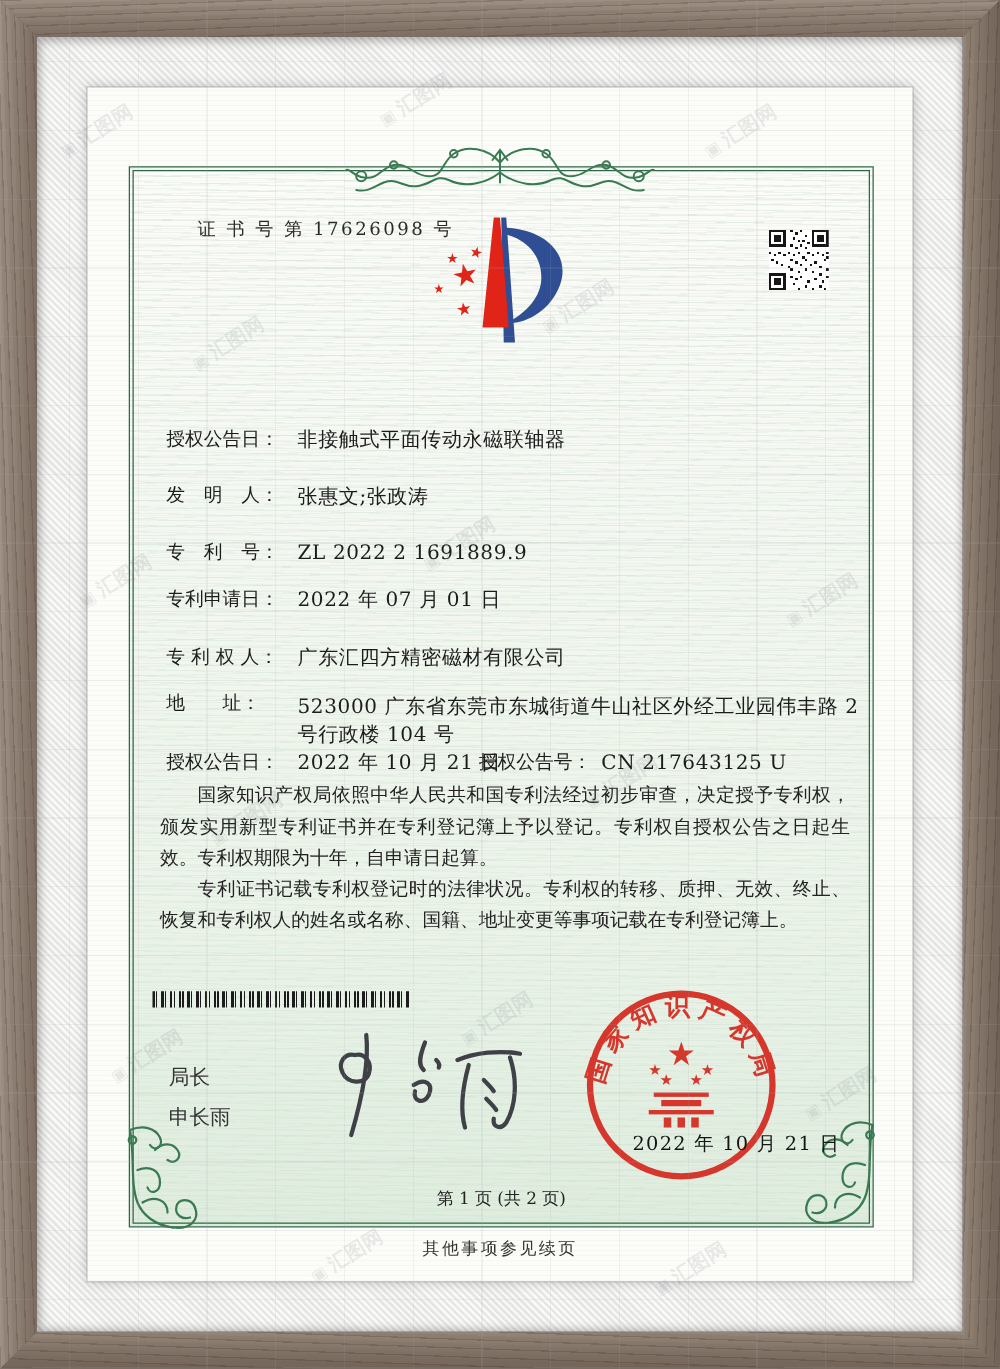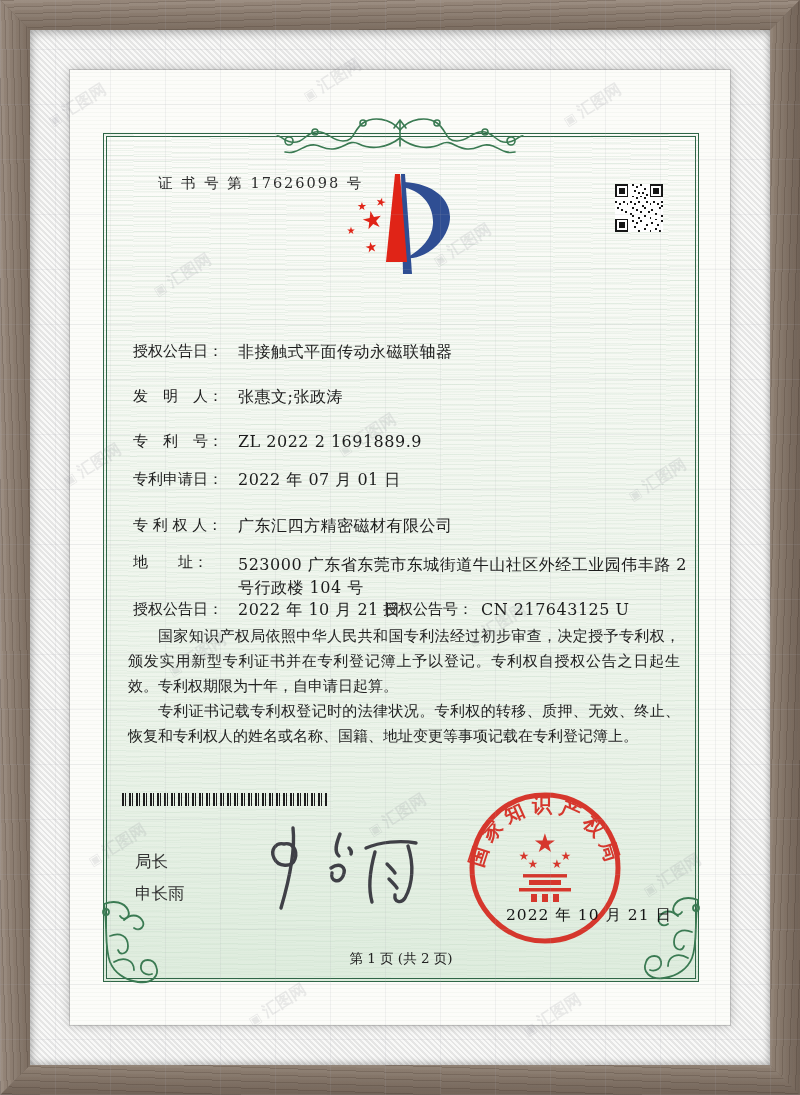--- a/index.html
+++ b/index.html
@@ -249,20 +249,21 @@
         <rect x="54" y="100" width="52" height="3.5"></rect>
         <rect x="66" y="106" width="6" height="8"></rect>
           <rect x="77" y="106" width="6" height="8"></rect>
           <rect x="88" y="106" width="6" height="8"></rect>
       </g>
     </svg>
 
     <div class="seal-date">2022 年 10 月 21 日</div>
 
     <div class="page-info">第 1 页 (共 2 页)</div>
+    <div class="footer-note">其他事项参见续页</div>
   </div>
 
   <div class="grid-overlay"></div>
   <span class="wm" style="left:45px;top:95px;">汇图网</span>
   <span class="wm" style="left:300px;top:70px;">汇图网</span>
   <span class="wm" style="left:560px;top:95px;">汇图网</span>
   <span class="wm" style="left:150px;top:265px;">汇图网</span>
   <span class="wm" style="left:430px;top:235px;">汇图网</span>
   <span class="wm" style="left:60px;top:455px;">汇图网</span>
   <span class="wm" style="left:335px;top:425px;">汇图网</span>

